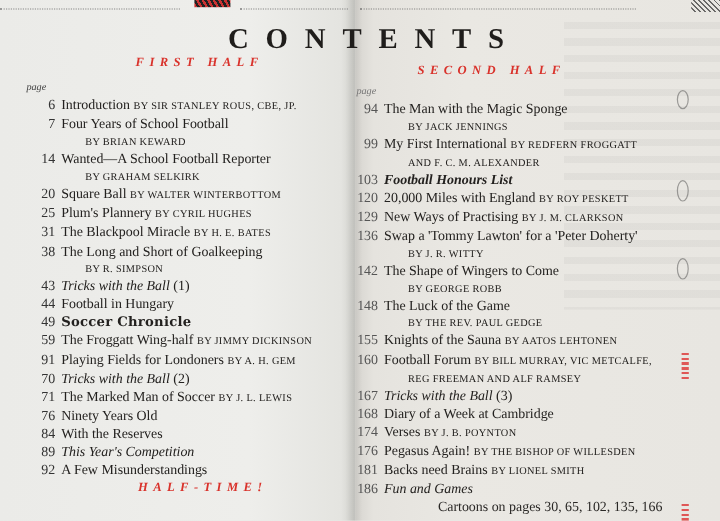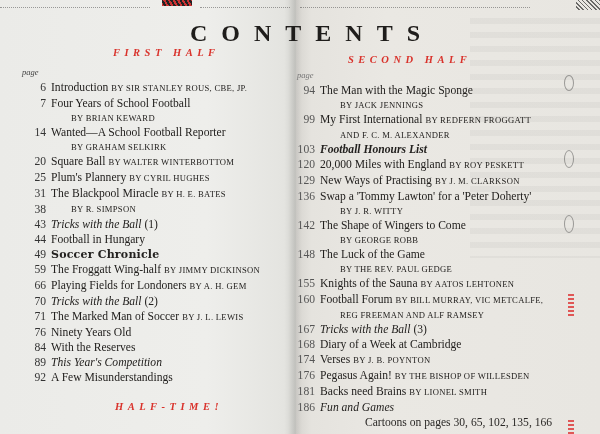--- a/index.html
+++ b/index.html
@@ -110,40 +110,40 @@
       <li class="entry">
         <span class="num">25</span>
         <span class="body"><span class="title-text">Plum's Plannery</span><span class="by">by Cyril Hughes</span></span>
       </li>
       <li class="entry">
         <span class="num">31</span>
         <span class="body"><span class="title-text">The Blackpool Miracle</span><span class="by">by H. E. Bates</span></span>
       </li>
       <li class="entry">
         <span class="num">38</span>
-        <span class="body"><span class="by-line">by R. Simpson</span></span>
+        <span class="body"><span class="title-text">The Long and Short of Goalkeeping</span><span class="by-line">by R. Simpson</span></span>
       </li>
       <li class="entry italic">
         <span class="num">43</span>
         <span class="body"><span class="title-text">Tricks with the Ball</span> <span class="suffix">(1)</span></span>
       </li>
       <li class="entry">
         <span class="num">44</span>
         <span class="body"><span class="title-text">Football in Hungary</span></span>
       </li>
       <li class="entry blackletter">
         <span class="num">49</span>
         <span class="body"><span class="title-text">Soccer Chronicle</span></span>
       </li>
       <li class="entry">
         <span class="num">59</span>
         <span class="body"><span class="title-text">The Froggatt Wing-half</span><span class="by">by Jimmy Dickinson</span></span>
       </li>
       <li class="entry">
-        <span class="num">66</span>
+        <span class="num">91</span>
         <span class="body"><span class="title-text">Playing Fields for Londoners</span><span class="by">by A. H. Gem</span></span>
       </li>
       <li class="entry italic">
         <span class="num">70</span>
         <span class="body"><span class="title-text">Tricks with the Ball</span> <span class="suffix">(2)</span></span>
       </li>
       <li class="entry">
         <span class="num">71</span>
         <span class="body"><span class="title-text">The Marked Man of Soccer</span><span class="by">by J. L. Lewis</span></span>
       </li>

